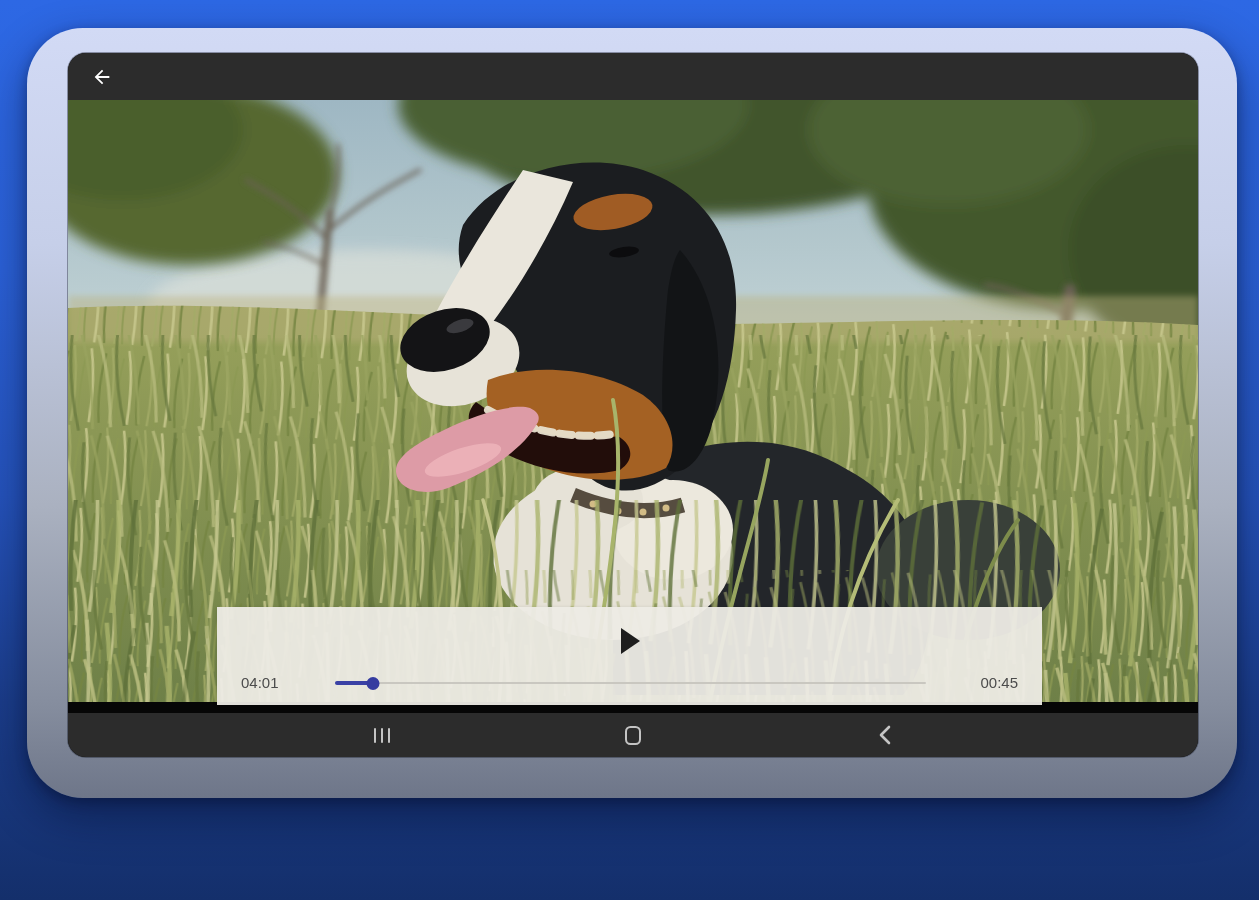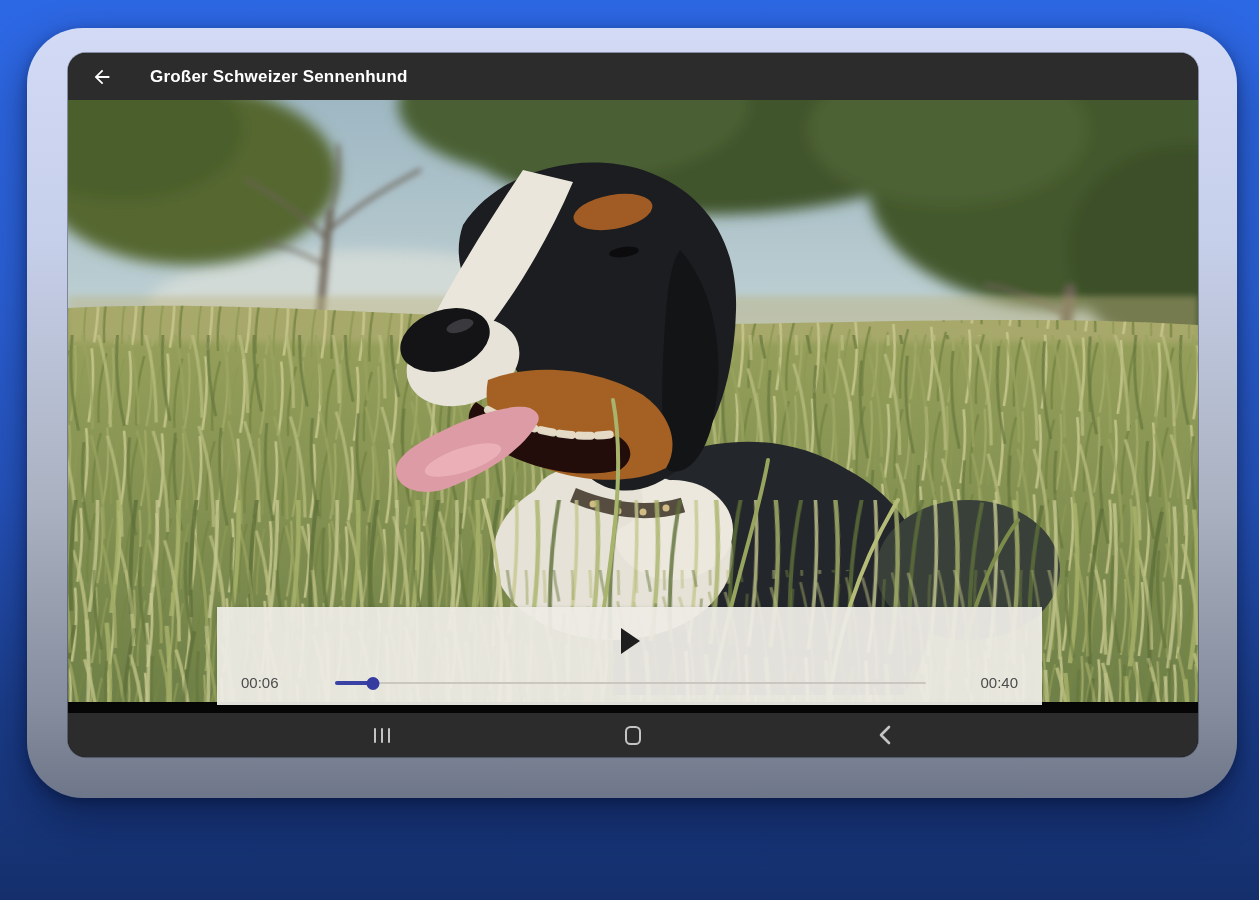--- a/index.html
+++ b/index.html
@@ -58,21 +58,20 @@
 
   <div class="tablet">
     <div class="screen">
 
       <header class="appbar">
         <button class="back" aria-label="back">
           <svg width="22" height="22" viewBox="0 0 24 24">
             <path d="M20 11H7.8l5.6-5.6L12 4l-8 8 8 8 1.4-1.4L7.8 13H20z" fill="#ffffff"></path>
           </svg>
         </button>
-        <span class="appbar-title">Großer Schweizer Sennenhund</span>
       </header>
 
       <div class="video">
         <svg class="scene" width="1130" height="613" viewBox="0 0 1130 613" preserveAspectRatio="none">
           <defs>
             <linearGradient id="sky" x1="0" y1="0" x2="0" y2="1">
               <stop offset="0" stop-color="#9db7c4"></stop>
                 <stop offset=".7" stop-color="#bccfd2"></stop>
                 <stop offset="1" stop-color="#cdd8d2"></stop>
             </linearGradient>
@@ -173,27 +172,27 @@
 
         <div class="controls">
           <div class="play-row">
             <button class="play-btn" aria-label="play">
               <svg width="24" height="28" viewBox="0 0 24 28">
                 <path d="M3 1 L22 14 L3 27 Z" fill="#1e1e1e"></path>
               </svg>
             </button>
           </div>
           <div class="controls-row">
-            <span class="time">00:06</span>
+            <span class="time">04:01</span>
             <div class="slider">
               <div class="track"></div>
               <div class="fill" style="width: 6.4%;"></div>
               <div class="thumb" style="left: 6.4%;"></div>
             </div>
-            <span class="time right">00:40</span>
+            <span class="time right">00:45</span>
           </div>
         </div>
       </div>
 
       <nav class="navbar">
         <button class="navbtn" aria-label="recents">
           <span class="recents">
               <i></i>
               <i></i>
               <i></i>

